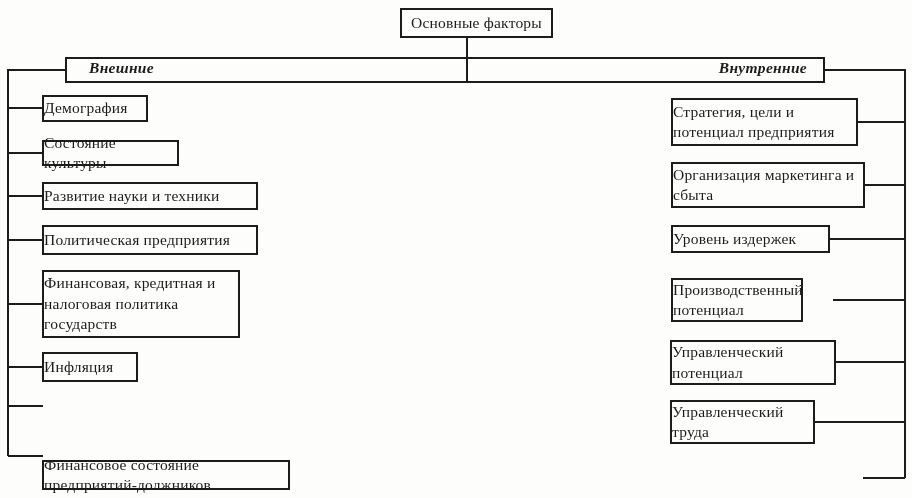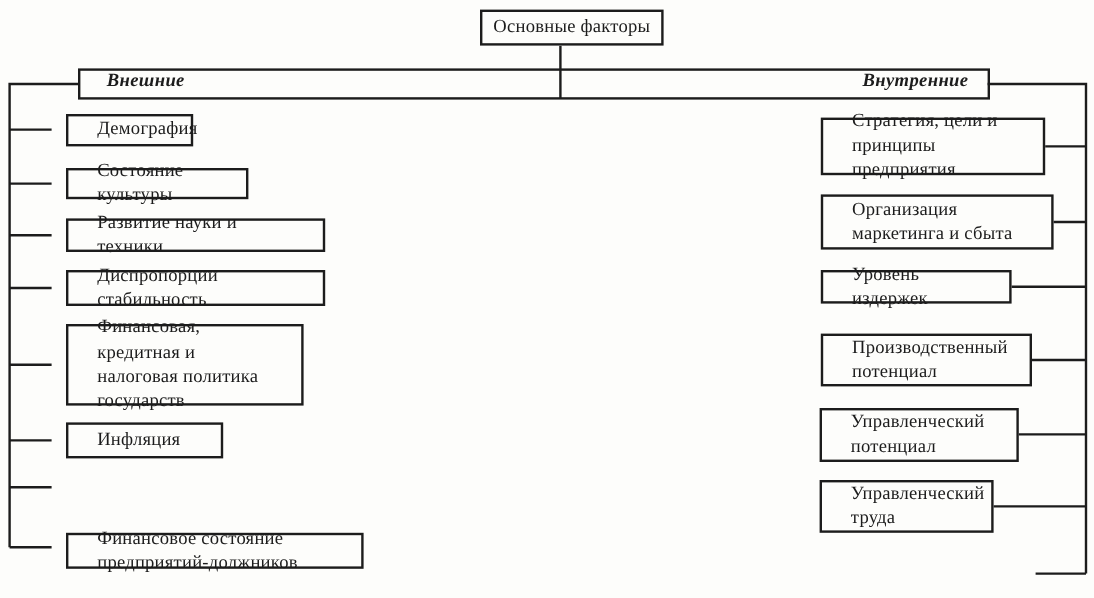--- a/index.html
+++ b/index.html
@@ -26,25 +26,24 @@
     pointer-events:none;
     color:var(--line);
   }
   .node{
     position:absolute;
     box-sizing:border-box;
     border:2px solid var(--line);
     background:var(--bg);
     display:flex;
     align-items:center;
-    padding:2px 24px;
+    padding:2px 0;
     font-size:15.5px;
     line-height:1.32;
     letter-spacing:0.2px;
-    margin-left:13px;
   }
   .title-node{
     position:absolute;
     left:400px;top:8px;width:153px;height:30px;
     box-sizing:border-box;
     border:2px solid var(--line);
     background:var(--bg);
     display:flex;align-items:center;justify-content:center;
     font-size:15.5px;
     letter-spacing:0.2px;
@@ -102,27 +101,27 @@
   </svg>
 
   <div class="title-node">Основные факторы</div>
 
   <div class="branch-bar">
     <span class="branch-label">Внешние</span>
     <span class="branch-label">Внутренние</span>
   </div>
 
   <div class="node" style="left:42px;top:95px;width:106px;height:27px">Демография</div>
-  <div class="node" style="left:42px;top:140px;width:152px;height:26px">Состояние культуры</div>
+  <div class="node" style="left:42px;top:140px;width:137px;height:26px">Состояние культуры</div>
   <div class="node" style="left:42px;top:182px;width:216px;height:28px">Развитие науки и техники</div>
-  <div class="node" style="left:42px;top:225px;width:216px;height:30px">Диспропорции стабильность</div>
+  <div class="node" style="left:42px;top:225px;width:216px;height:30px">Политическая предприятия</div>
   <div class="node" style="left:42px;top:270px;width:198px;height:68px">Финансовая, кредитная и налоговая политика государств</div>
-  <div class="node" style="left:42px;top:352px;width:131px;height:30px">Инфляция</div>
-  <div class="node" style="left:42px;top:444px;width:248px;height:30px">Финансовое состояние предприятий-должников</div>
+  <div class="node" style="left:42px;top:352px;width:96px;height:30px">Инфляция</div>
+  <div class="node" style="left:42px;top:460px;width:248px;height:30px">Финансовое состояние предприятий-должников</div>
 
-  <div class="node" style="left:671px;top:98px;width:187px;height:48px">Стратегия, цели и принципы предприятия</div>
+  <div class="node" style="left:671px;top:98px;width:187px;height:48px">Стратегия, цели и потенциал предприятия</div>
   <div class="node" style="left:671px;top:225px;width:159px;height:28px">Уровень издержек</div>
   <div class="node" style="left:671px;top:162px;width:194px;height:46px">Организация маркетинга и сбыта</div>
-  <div class="node" style="left:671px;top:278px;width:176px;height:44px">Производственный потенциал</div>
+  <div class="node" style="left:671px;top:278px;width:132px;height:44px">Производственный потенциал</div>
   <div class="node" style="left:670px;top:340px;width:166px;height:45px">Управленческий потенциал</div>
   <div class="node" style="left:670px;top:400px;width:145px;height:44px">Управленческий труда</div>
 
 </div>
 
 </body></html>

